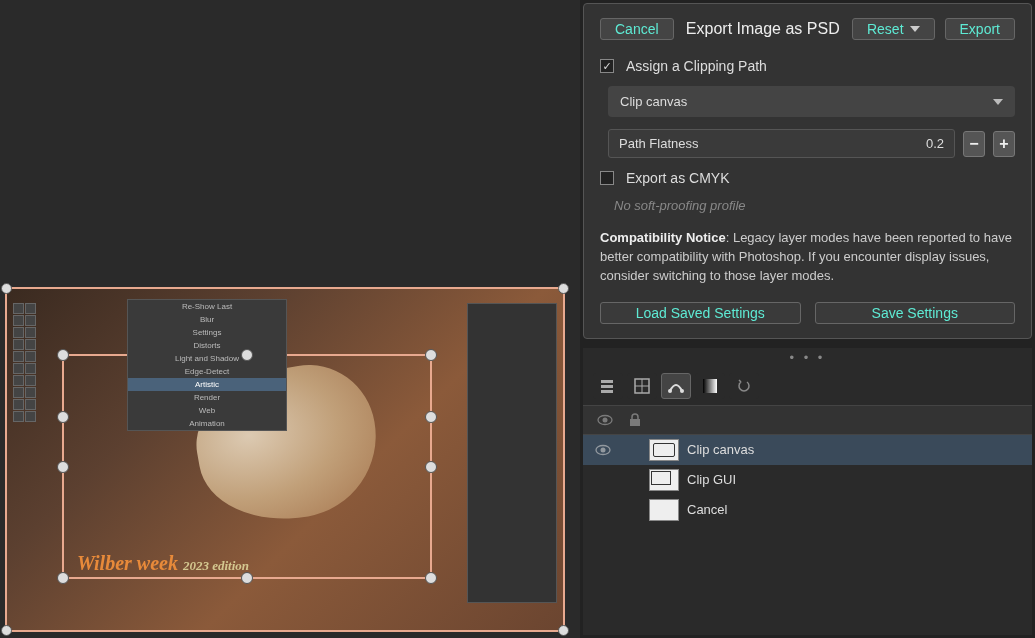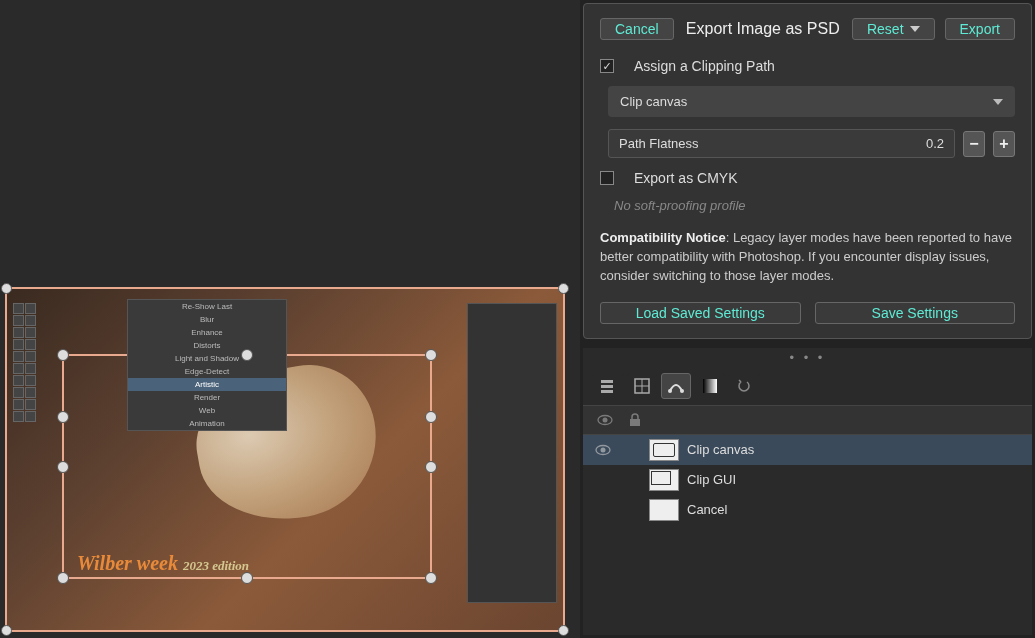--- a/index.html
+++ b/index.html
@@ -38,21 +38,21 @@
 .toolbar-icons .ti { width: 11px; height: 11px; background: #444; border: 1px solid #666; }
 
 .side-panel { position: absolute; right: 6px; top: 14px; width: 90px; height: 300px; background: #333; border: 1px solid #555; }
 
 .dialog { background: #333; border: 1px solid #555; border-radius: 4px; margin: 3px; padding: 14px 16px; }
 .dialog-header { display: flex; align-items: center; gap: 10px; margin-bottom: 18px; }
 .btn { background: #444; border: 1px solid #666; border-radius: 3px; padding: 2px 14px; color: #5eead4; font-size: 14px; cursor: pointer; display: inline-flex; align-items: center; gap: 6px; }
 .dialog-title { flex: 1; text-align: center; font-size: 16px; font-weight: 500; color: #eee; }
 .chevron-down { width: 0; height: 0; border-left: 5px solid transparent; border-right: 5px solid transparent; border-top: 6px solid #ccc; }
 
-.check-row { display: flex; align-items: center; gap: 20px; margin-bottom: 12px; }
+.check-row { display: flex; align-items: center; gap: 12px; margin-bottom: 12px; }
 .checkbox { width: 14px; height: 14px; background: #222; border: 1px solid #888; display: inline-flex; align-items: center; justify-content: center; font-size: 11px; color: #ddd; cursor: pointer; }
 .checkbox.checked::after { content: "✓"; }
 .check-label { font-size: 14px; font-weight: 500; }
 
 .select-row { background: #444; border-radius: 4px; padding: 8px 12px; display: flex; align-items: center; justify-content: space-between; margin: 0 0 12px 8px; cursor: pointer; }
 .sel-caret { width: 0; height: 0; border-left: 5px solid transparent; border-right: 5px solid transparent; border-top: 6px solid #bbb; }
 
 .num-row { display: flex; align-items: center; gap: 8px; margin: 0 0 12px 8px; }
 .num-input { flex: 1; background: #3a3a3a; border: 1px solid #555; border-radius: 3px; padding: 6px 10px; display: flex; justify-content: space-between; color: #ddd; }
 .num-btn { width: 22px; height: 26px; background: #555; border: 1px solid #777; border-radius: 3px; color: #eee; display: flex; align-items: center; justify-content: center; font-size: 16px; font-weight: bold; cursor: pointer; }
@@ -108,21 +108,21 @@
         <div class="ti"></div>
           <div class="ti"></div>
           <div class="ti"></div>
           <div class="ti"></div>
       </div>
       <div class="side-panel"></div>
       <div class="fish"></div>
       <div class="menu-overlay">
         <div class="mi">Re-Show Last</div>
           <div class="mi">Blur</div>
-          <div class="mi">Enhance</div>
+          <div class="mi">Settings</div>
         <div class="mi">Distorts</div>
           <div class="mi">Light and Shadow</div>
           <div class="mi">Edge-Detect</div>
         <div class="mi">Artistic</div>
           <div class="mi">Render</div>
           <div class="mi">Web</div>
           <div class="mi">Animation</div>
       </div>
       <div class="sel-box">
         <div class="handle sh-tl"></div>

